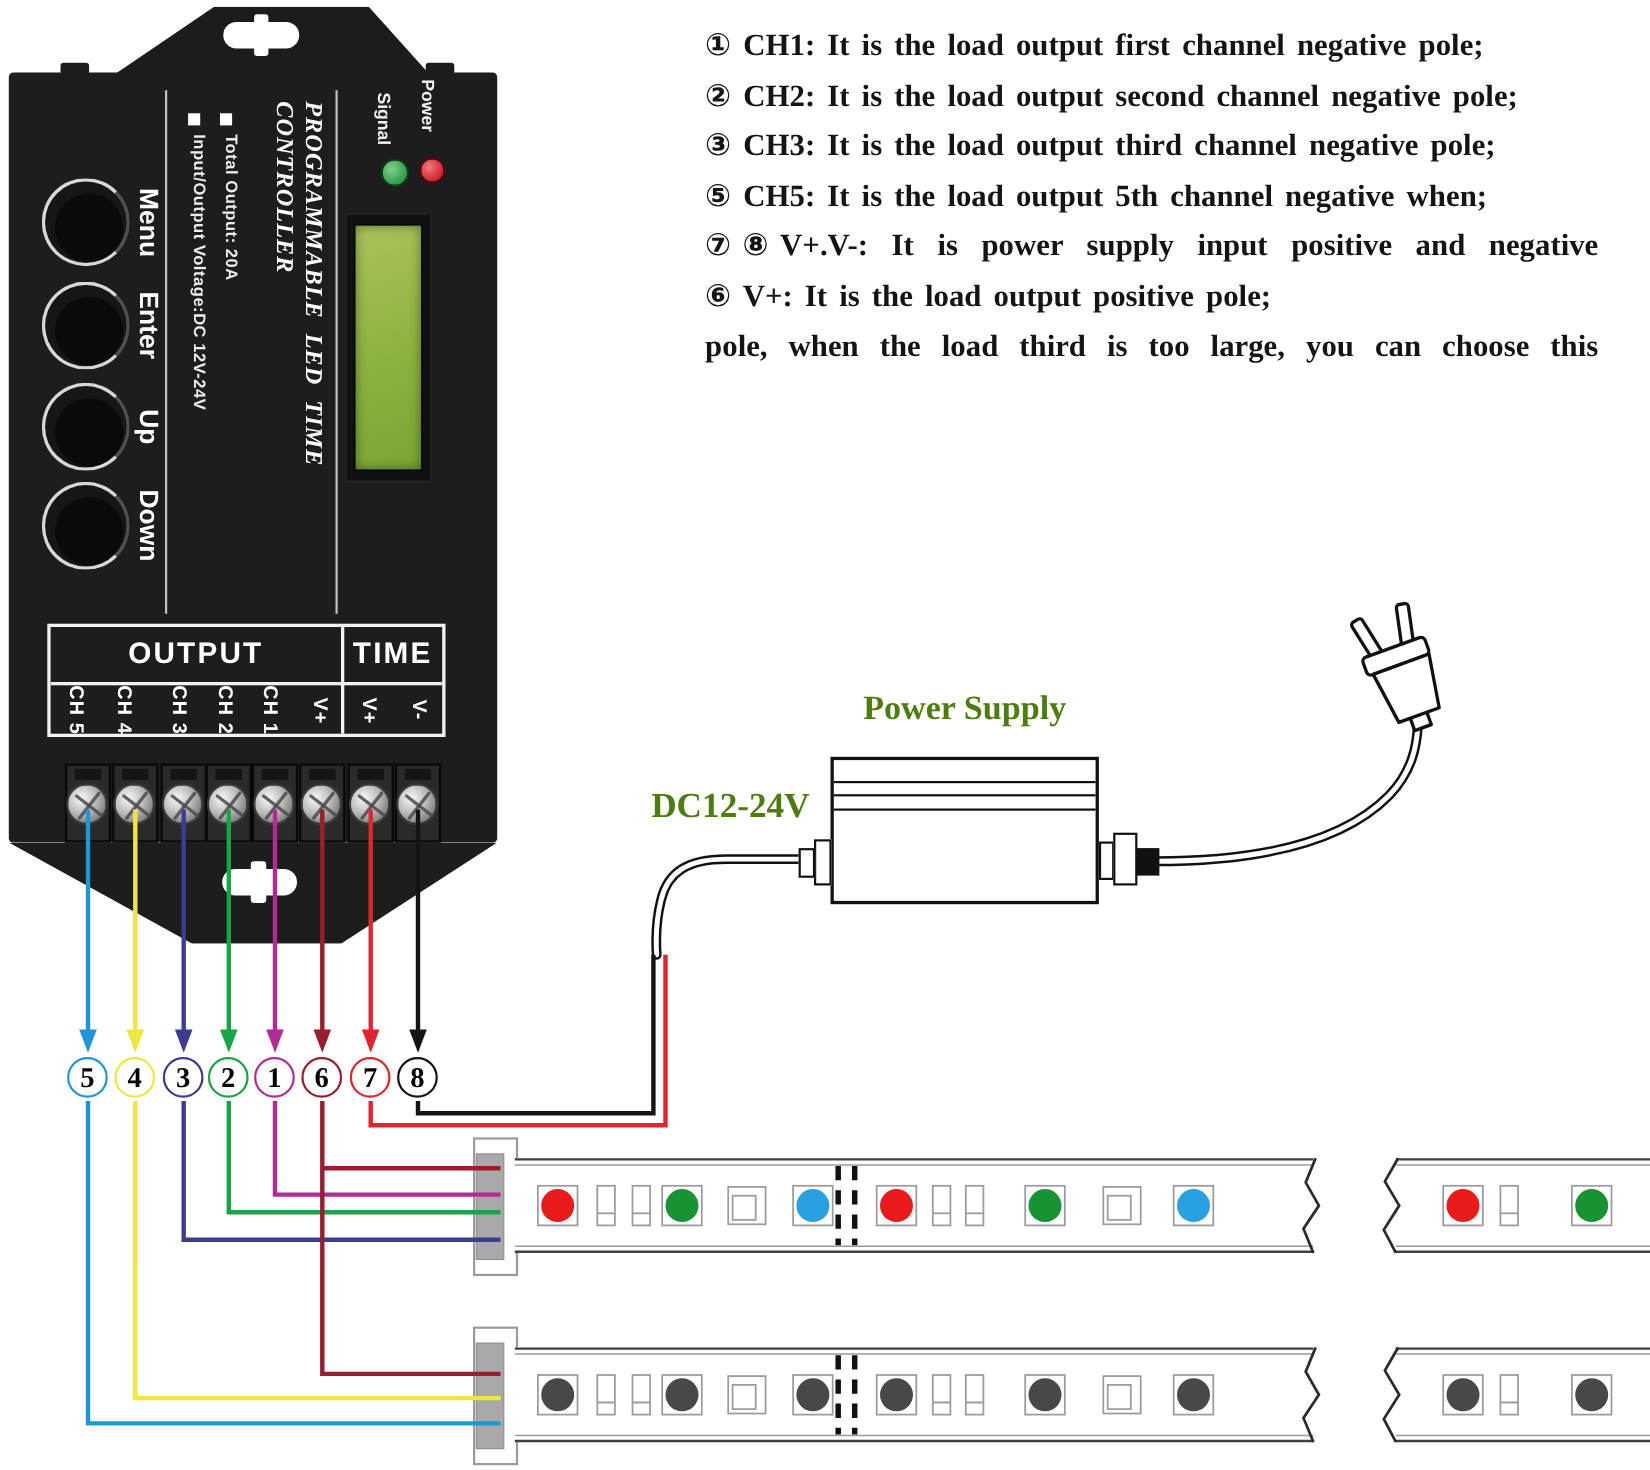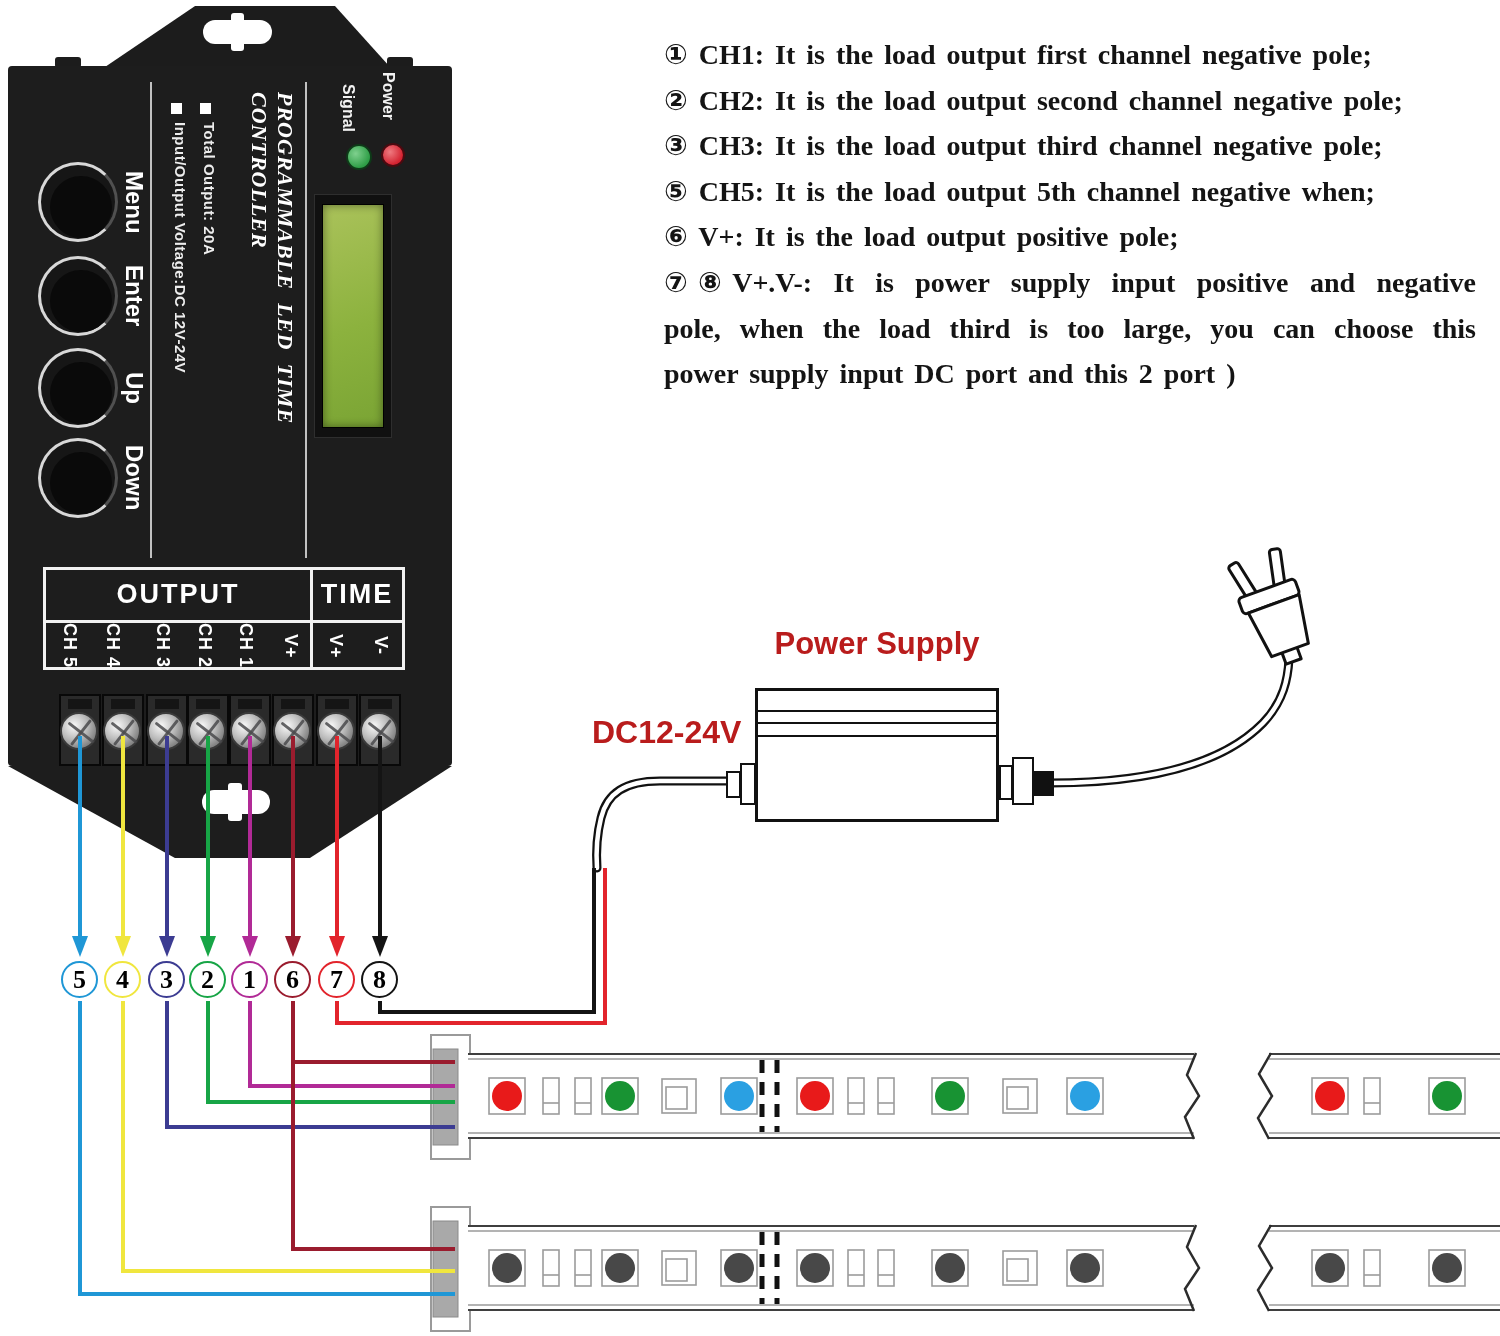--- a/index.html
+++ b/index.html
@@ -8,21 +8,21 @@
   .abs{position:absolute;}
   .vtxt{writing-mode:vertical-rl;text-orientation:mixed;}
   .devtxt{color:#f2f2f2;font-weight:bold;}
   .brand{font-family:"Liberation Serif",serif;font-style:italic;font-weight:bold;
          color:#fff;font-size:22px;word-spacing:7px;letter-spacing:1px;}
   .notes-line{font-family:"Liberation Serif","DejaVu Sans",serif;font-weight:bold;
               color:#141414;font-size:28px;line-height:45.6px;white-space:nowrap;word-spacing:4px;}
   .notes-line.justify{white-space:normal;width:812px;text-align:justify;text-align-last:justify;}
   .circle-num{border-radius:50%;background:#fff;text-align:center;
               font-family:"Liberation Serif",serif;font-size:26px;font-weight:600;color:#000;}
-  .psu-label{font-family:Liberation Sans, sans-serif;font-weight:bold;color:#b91c1c;}
+  .psu-label{font-family:Liberation Serif, serif;font-weight:bold;color:#4d7c0f;}
   .tbl-head{color:#fff;font-weight:bold;font-size:27px;letter-spacing:2px;text-align:center;}
   .ch-label{color:#fff;font-weight:bold;font-size:18px;text-align:center;letter-spacing:1px;}
   .btn-label{color:#fff;font-weight:bold;font-size:24px;text-align:center;}
   .spec-txt{color:#ededed;font-weight:bold;font-size:15px;letter-spacing:.5px;}
   .screw-line{position:absolute;left:3px;top:17px;width:32px;height:3px;background:#4a4a4c;
               border-radius:2px;opacity:.85;}
 </style>
 </head>
 <body>
 
@@ -343,24 +343,23 @@
       <div class="abs" style="left:0;top:31px;width:238px;height:2px;background:#111;"></div>
       <div class="abs" style="left:0;top:44px;width:238px;height:2px;background:#111;"></div>
     </div>
     <div class="abs" style="left:740px;top:763px;width:16px;height:42px;border:2.5px solid #111;background:#fff;box-sizing:border-box;"></div>
     <div class="abs" style="left:726px;top:771px;width:15px;height:27px;border:2.5px solid #111;background:#fff;box-sizing:border-box;"></div>
     <div class="abs" style="left:999px;top:765px;width:14px;height:35px;border:2.5px solid #111;background:#fff;box-sizing:border-box;"></div>
     <div class="abs" style="left:1012px;top:757px;width:22px;height:48px;border:2.5px solid #111;background:#fff;box-sizing:border-box;"></div>
     <div class="abs" style="left:1033px;top:771px;width:21px;height:25px;background:#111;"></div>
   </div>
 
-  <div class="abs" id="notes" style="left:641px;top:32px;width:820px;margin-left:23px;">
+  <div class="abs" id="notes" style="left:641px;top:19px;width:820px;">
       <div class="notes-line">① CH1: It is the load output first channel negative pole;</div>
       <div class="notes-line">② CH2: It is the load output second channel negative pole;</div>
       <div class="notes-line">③ CH3: It is the load output third channel negative pole;</div>
       <div class="notes-line">⑤ CH5: It is the load output 5th channel negative when;</div>
+      <div class="notes-line justify">⑦⑧V+.V-: It is power supply input positive and negative</div>
       <div class="notes-line">⑥ V+: It is the load output positive pole;</div>
-      <div class="notes-line justify">⑦⑧V+.V-: It is power supply input positive and negative</div>
       <div class="notes-line justify">pole, when the load third is too large, you can choose this</div>
-      <div class="notes-line">power supply input DC port and this 2 port )</div>
     </div>
 
 </div>
 
 </body></html>

